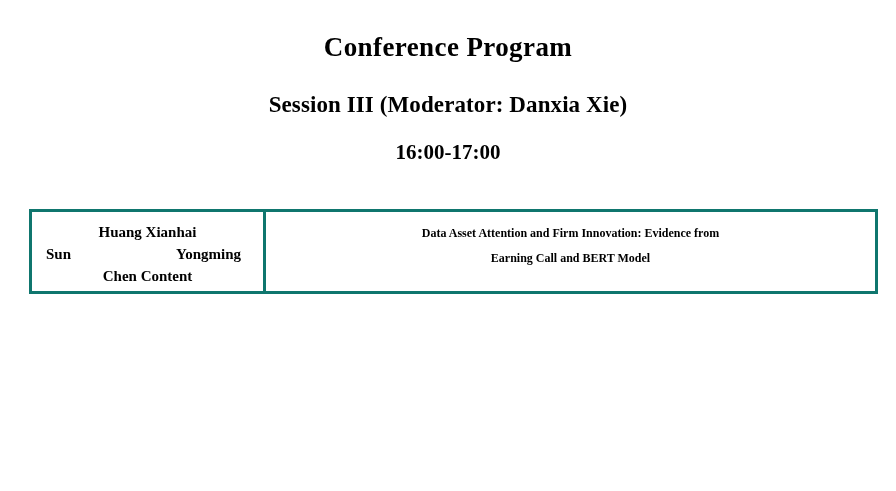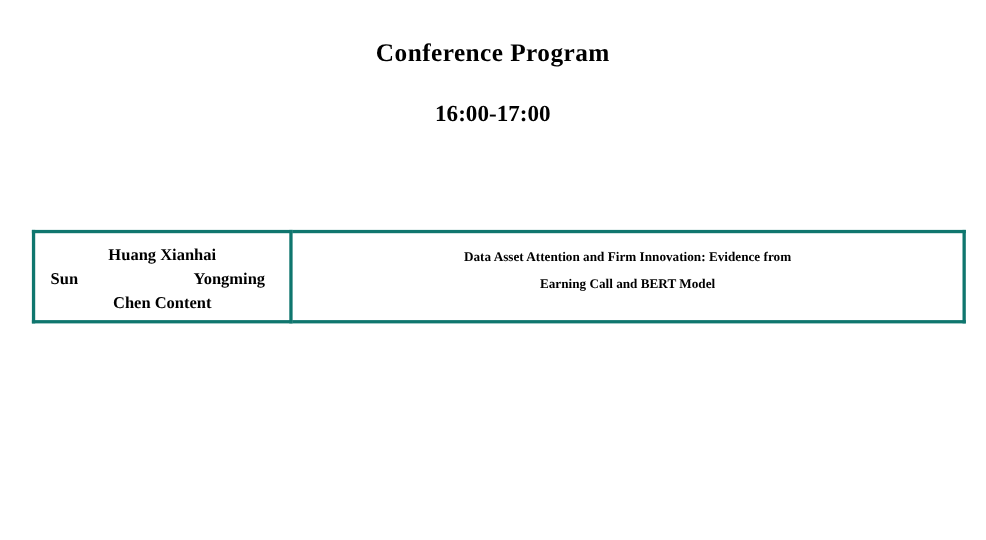--- a/index.html
+++ b/index.html
@@ -24,21 +24,21 @@
     text-align: center;
     padding-top: 31px;
   }
   .org-line {
     font-size: 16px;
     font-weight: bold;
     line-height: 20px;
     letter-spacing: -0.1px;
   }
   .program-line {
-    font-size: 23px;
+    font-size: 27px;
     font-weight: bold;
     line-height: 29px;
     letter-spacing: 0.4px;
     margin-top: 2px;
   }
 
   
   .session-block {
     width: 100%;
     text-align: center;
@@ -47,21 +47,21 @@
   .session-title {
     font-size: 23px;
     font-weight: bold;
     line-height: 29px;
     letter-spacing: 0.1px;
   }
   .session-time {
     font-size: 21px;
     font-weight: bold;
     line-height: 27px;
-    margin-top: 4px;
+    margin-top: 20px;
   }
 
   
   .program-table-wrap {
     position: absolute;
     left: 29px;
     top: 209px;
     width: 842px;
   }
   table.program-table {
@@ -127,20 +127,21 @@
   .row-3 td { height: 74px; }
 </style>
 </head>
 <body>
 
 <div class="doc-header">
   <div class="program-line">Conference Program</div>
 </div>
 
 <div class="session-block">
+  <div class="session-title">Session III (Moderator: Danxia Xie)</div>
   <div class="session-time">16:00-17:00</div>
 </div>
 
 <div class="program-table-wrap">
   <table class="program-table">
     <tbody>
 
       <tr class="row-1">
         <td class="authors-cell">
           <div class="cell-inner">

